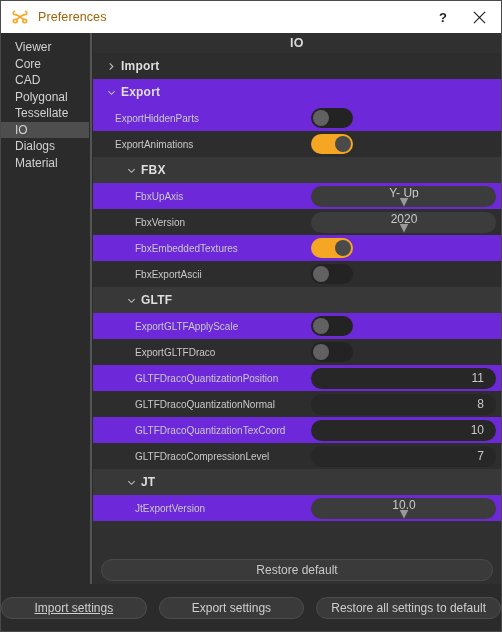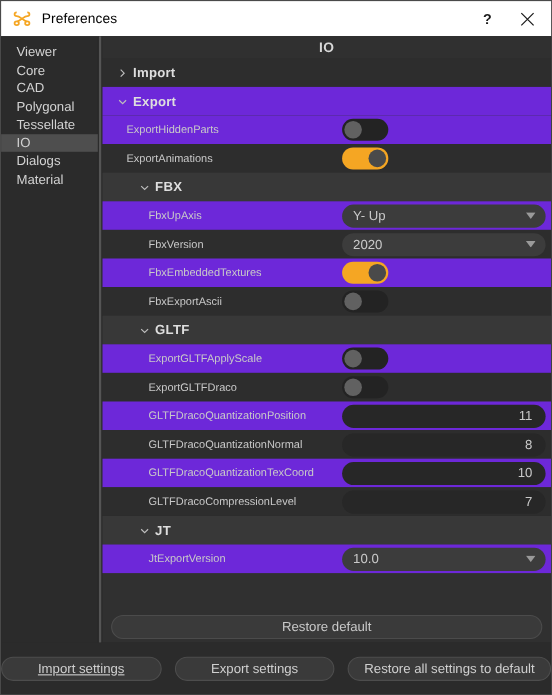--- a/index.html
+++ b/index.html
@@ -18,21 +18,21 @@
 
   
   .titlebar {
     height: 32px; flex: 0 0 32px;
     background: #ffffff;
     display: flex; align-items: center;
     padding: 0 4px 0 10px;
   }
   .title-icon { width: 18px; height: 18px; flex: 0 0 18px; margin-right: 9px; }
   .title-text {
-    font-size: 12.5px; color: #000000; flex: 1 1 auto;
+    font-size: 12.5px; color: #a16207; flex: 1 1 auto;
     letter-spacing: .1px;
   }
   .title-btn {
     width: 36px; height: 30px;
     display: flex; align-items: center; justify-content: center;
     color: #1b1b1b; font-size: 14px; cursor: default;
   }
   .title-btn.help { font-weight: 700; font-size: 13px; }
   .title-btn svg { display: block; }
 
@@ -130,20 +130,21 @@
   .toggle.on { background: #f5a623; }
   .toggle.on .knob { left: 24px; background: #4a4a4a; }
 
   
   .dropdown {
     width: 185px; height: 21px; border-radius: 10.5px;
     background: #3c3c3c;
     display: flex; align-items: center;
     padding: 0 9px 0 10px;
     cursor: default;
+    flex-direction: column;
   }
   .dropdown .dval {
     flex: 1 1 auto; font-size: 12px; color: #c9c9c9;
     white-space: nowrap; overflow: hidden;
   }
   .dropdown .caret {
     width: 9px; height: 6px; flex: 0 0 9px;
     background: #9a9a9a;
     clip-path: polygon(0 0, 100% 0, 50% 100%);
   }

